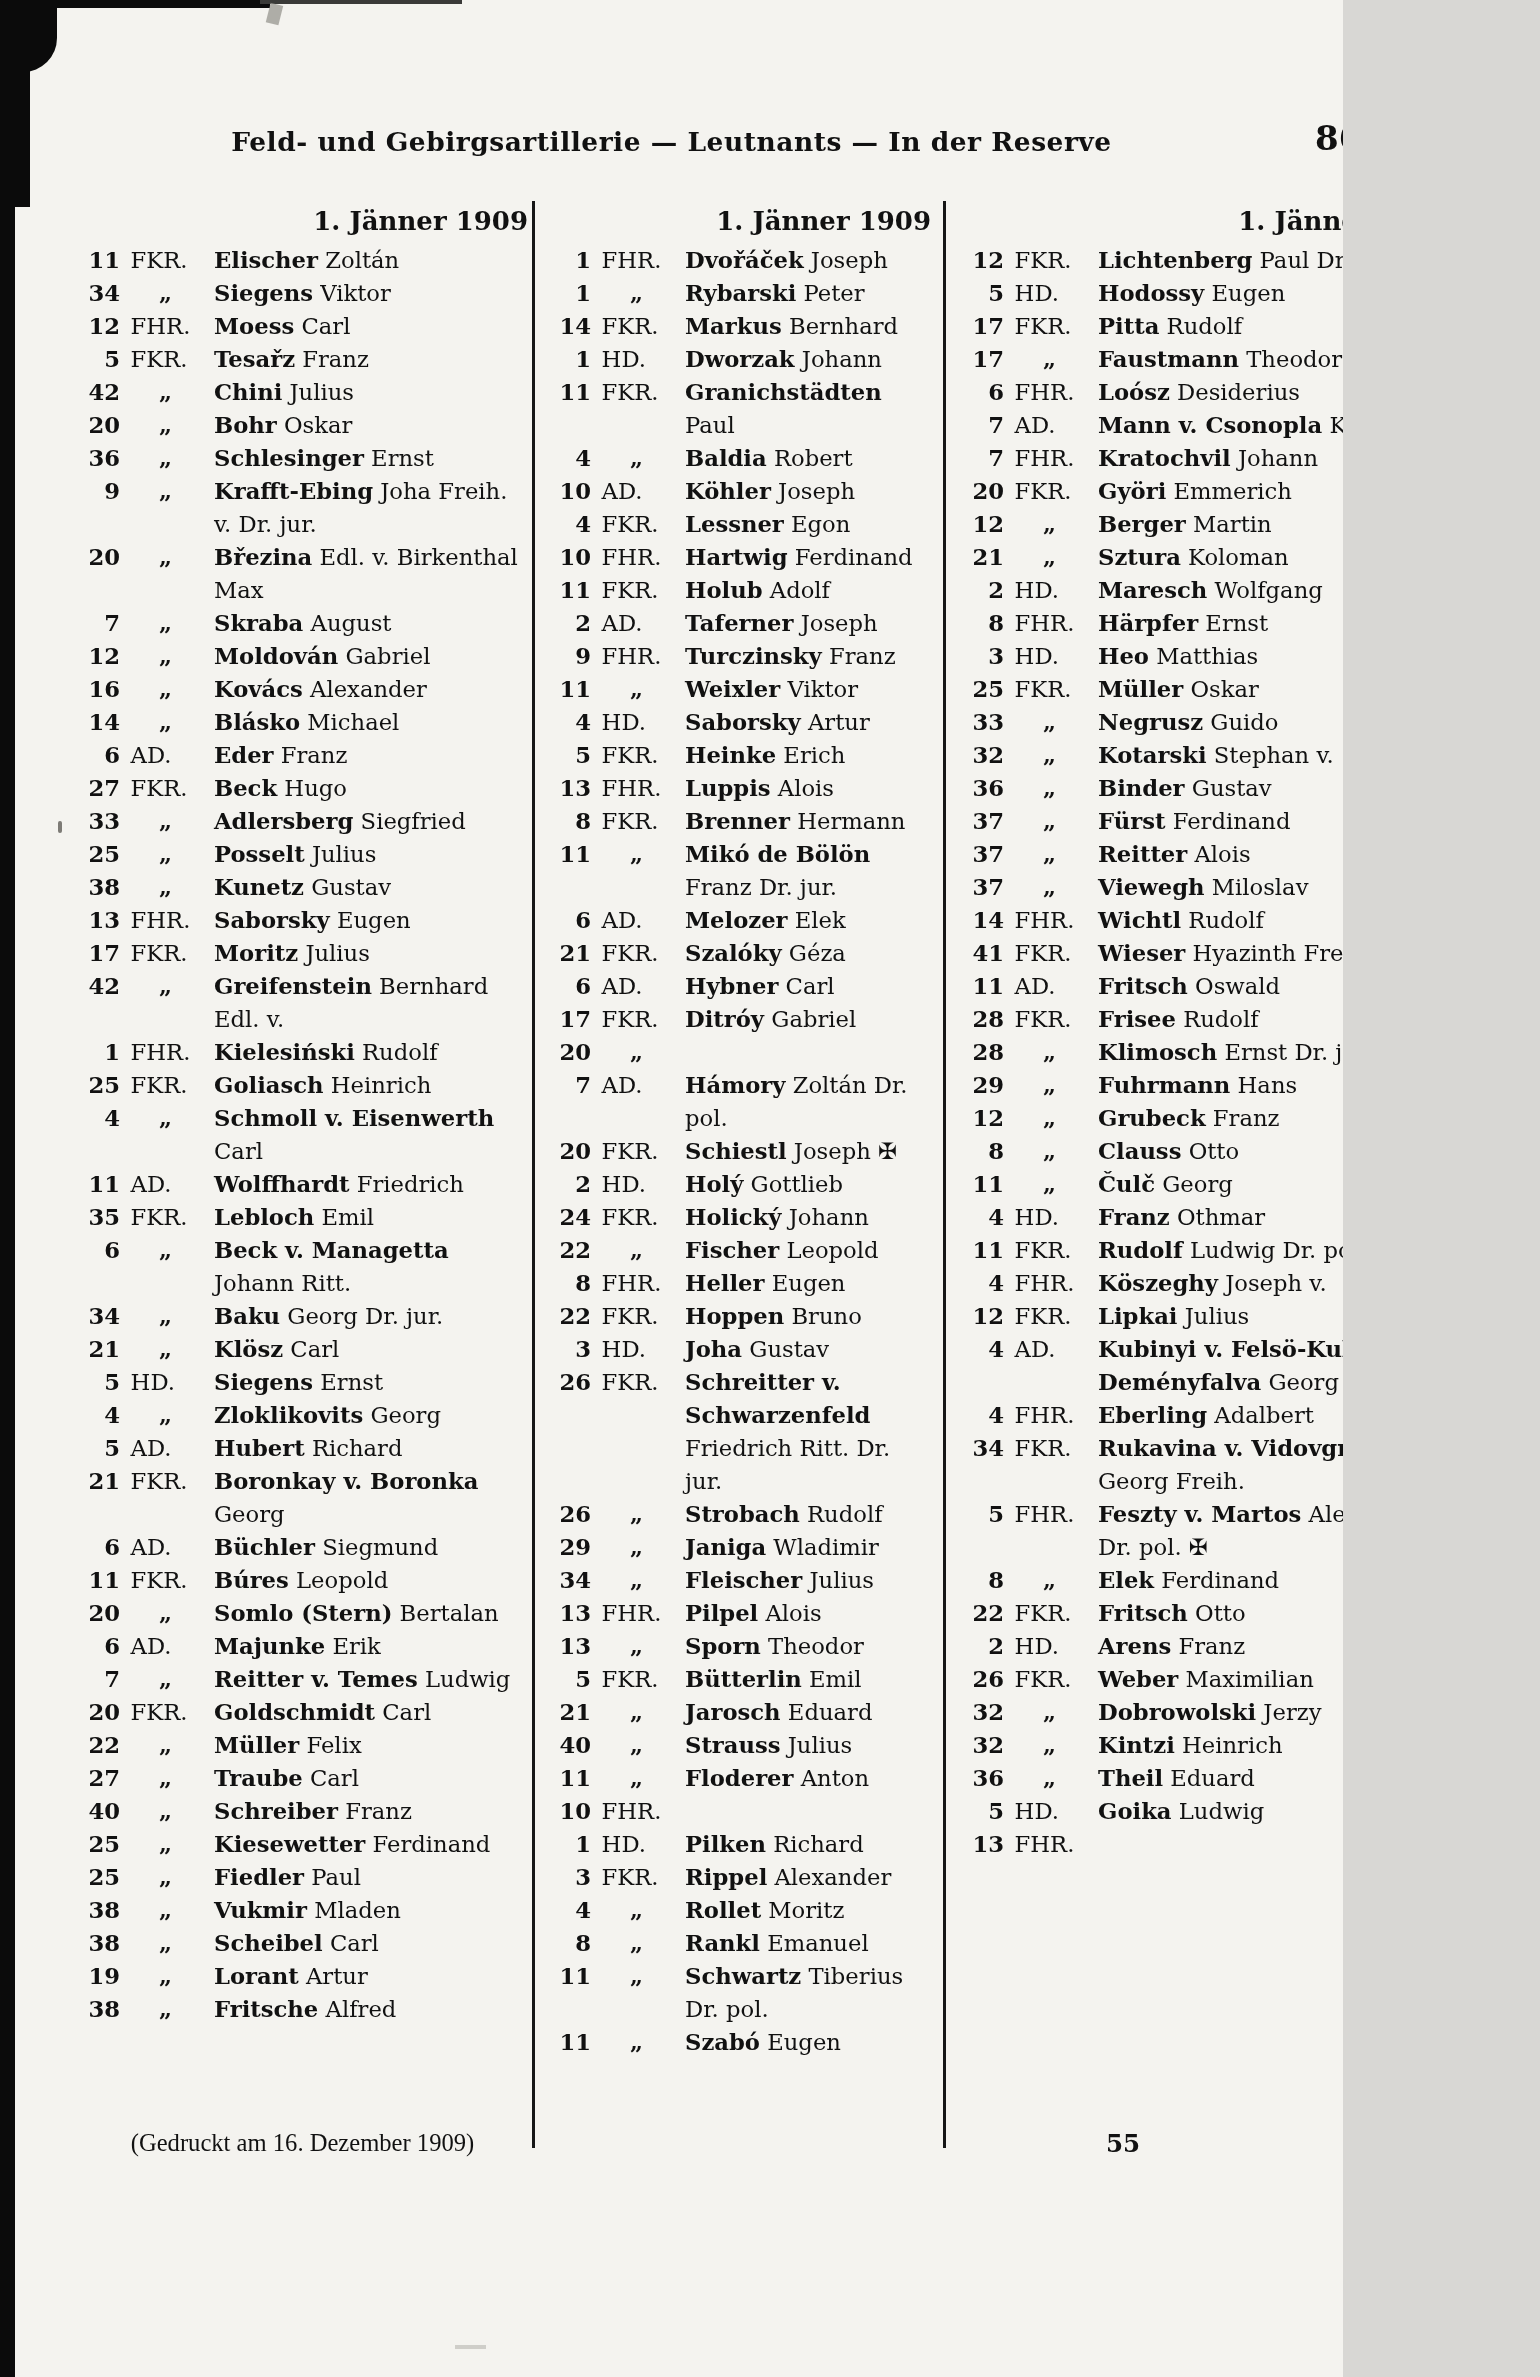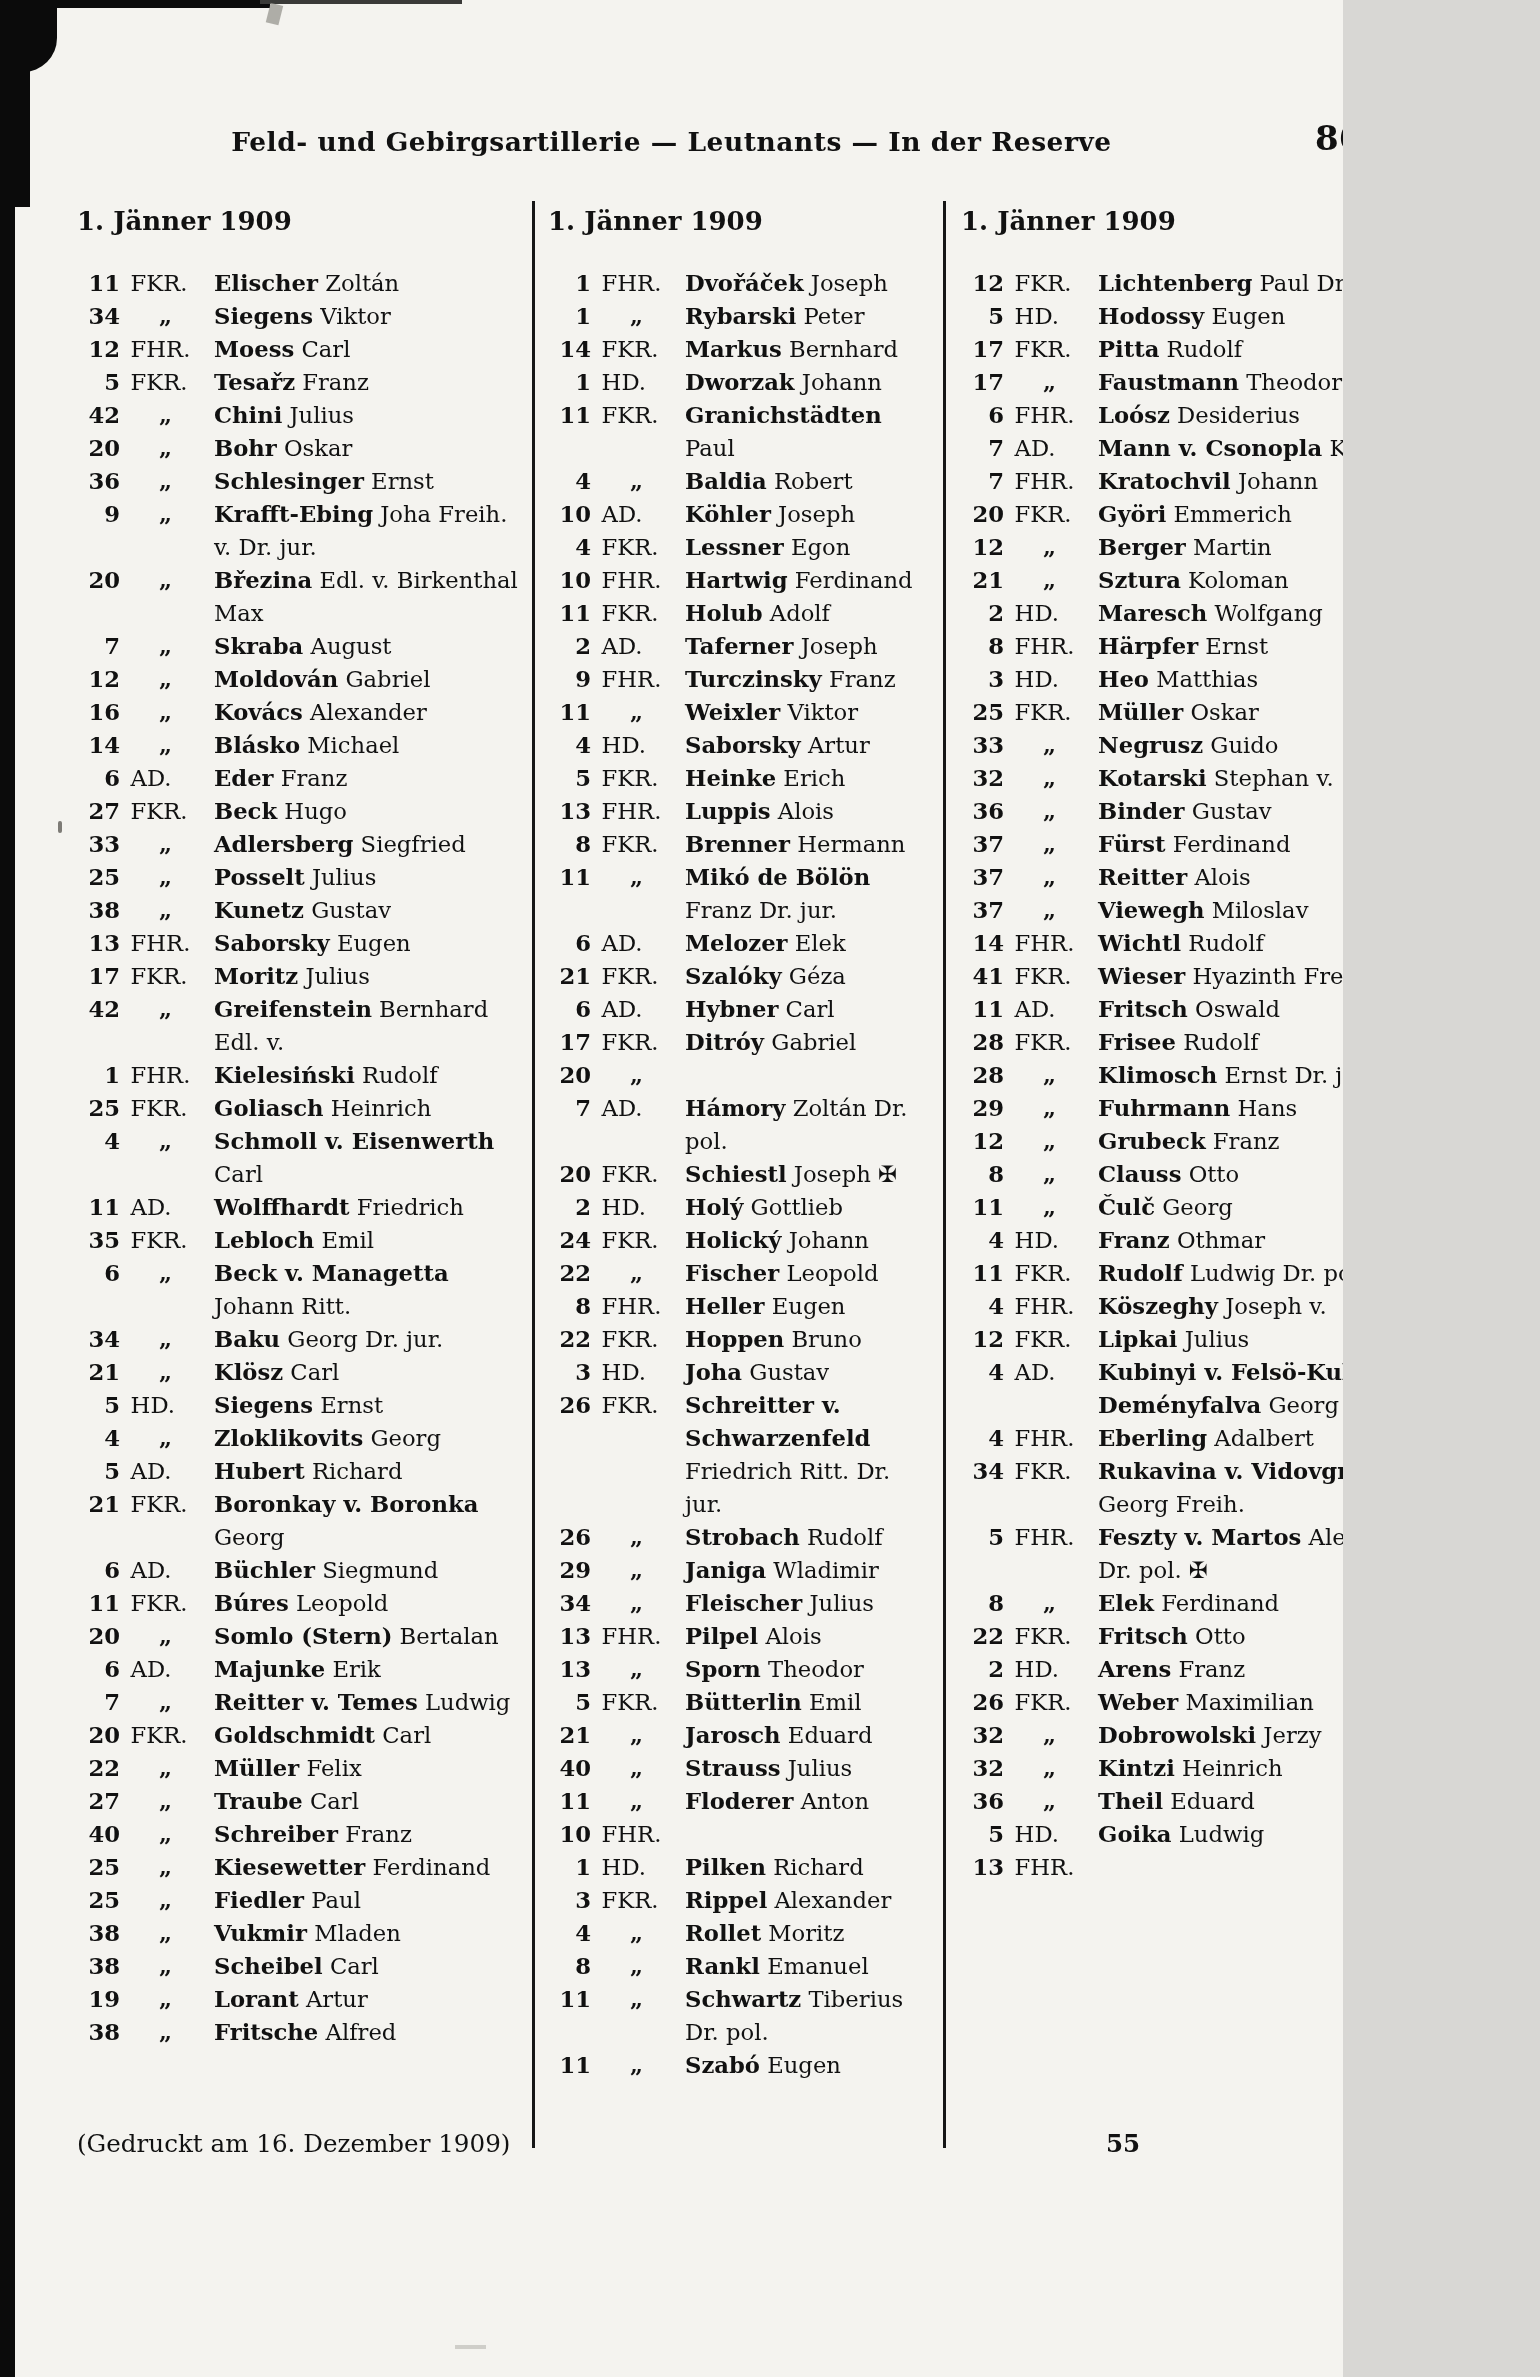--- a/index.html
+++ b/index.html
@@ -37,24 +37,24 @@
     font-weight: bold;
   }
 
   
   .col { position: absolute; top: 206px; }
   #col-0 { left: 77px;  width: 451px; }
   #col-1 { left: 548px; width: 383px; }
   #col-2 { left: 961px; width: 492px; }
 
   .col-header {
-    text-align: left;
+    text-align: right;
     font-weight: bold;
     font-size: 26px;
-    margin-bottom: 31px;
+    margin-bottom: 8px;
     white-space: nowrap;
   }
 
   .entry {
     display: grid;
     grid-template-columns: 43px 94px 1fr;
     font-size: 22.7px;
     line-height: 33px;
   }
   .num  { text-align: right; font-weight: bold; font-variant-numeric: lining-nums; }
@@ -73,21 +73,23 @@
   }
   #sep-0 { left: 532px; }
   #sep-1 { left: 943px; }
 
   
   .footer-left {
     position: absolute;
     top: 2129px;
     left: 77px;
     width: 451px;
+    text-align: center;
     font-size: 24.6px;
+    font-family: Liberation Serif, serif;
   }
   .footer-right {
     position: absolute;
     top: 2129px;
     left: 1106px;
     font-size: 24.6px;
     font-weight: bold;
   }
 
   

